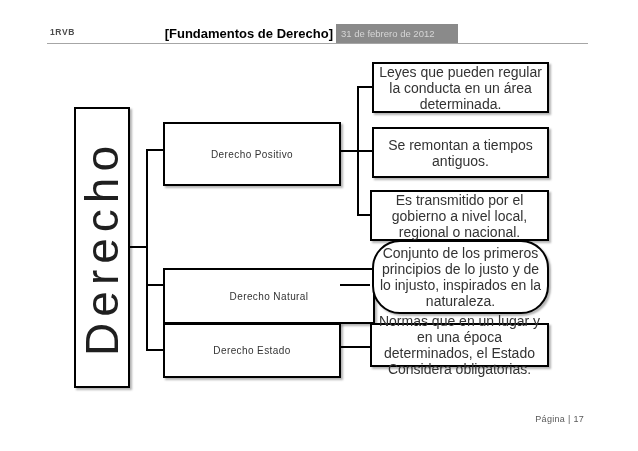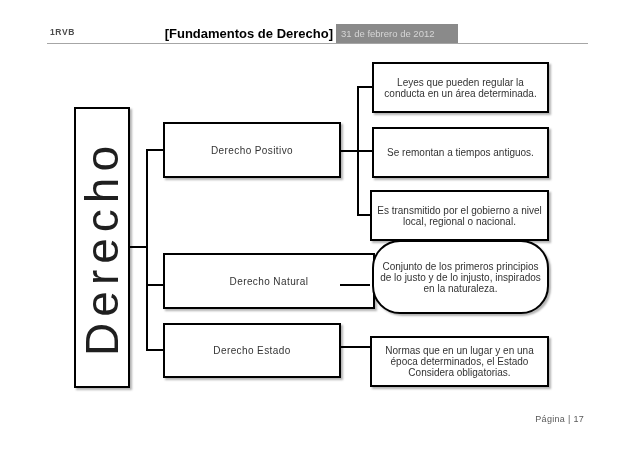--- a/index.html
+++ b/index.html
@@ -28,34 +28,34 @@
   .footer-page{
     position:absolute;right:54px;top:414px;font-size:9px;color:#595959;letter-spacing:.3px;
   }
   
   .box{
     position:absolute;background:#fff;border:2px solid #000;box-sizing:border-box;
     box-shadow:2px 2px 2px rgba(0,0,0,.30);
     display:flex;align-items:center;justify-content:center;text-align:center;
   }
   .branch-label{font-size:10px;color:#333;letter-spacing:.4px;}
-  .leaf-text{font-size:10px;line-height:11px;color:#333;padding:1px 3px;}
+  .leaf-text{font-size:14px;line-height:16px;color:#333;padding:1px 3px;}
   #root{left:74px;top:107px;width:56px;height:281px;}
   .root-label{
     writing-mode:vertical-rl;transform:rotate(180deg);
     font-size:46px;letter-spacing:6px;color:#1f1f1f;white-space:nowrap;
   }
-  #m0{left:163px;top:122px;width:178px;height:56px;}
-  #m1{left:163px;top:253px;width:212px;height:56px;}
+  #m0{left:163px;top:122px;width:178px;height:64px;}
+  #m1{left:163px;top:268px;width:212px;height:56px;}
   #m2{left:163px;top:323px;width:178px;height:55px;}
   #r0{left:372px;top:62px;width:177px;height:51px;}
   #r1{left:372px;top:127px;width:177px;height:51px;}
   #r2{left:370px;top:190px;width:179px;height:51px;}
   #r3{left:372px;top:240px;width:177px;height:74px;border-radius:28px;}
-  #r4{left:370px;top:336px;width:179px;height:51px;}
+  #r4{left:370px;top:323px;width:179px;height:44px;}
   .line{position:absolute;background:#000;}
   #lh-root{left:129px;top:246px;width:18px;height:2px;}
   #lv-left{left:146px;top:149px;width:2px;height:202px;}
   #lh-m0{left:147px;top:149px;width:16px;height:2px;}
   #lh-m1{left:147px;top:284px;width:16px;height:2px;}
   #lh-m2{left:147px;top:349px;width:16px;height:2px;}
   #lh-pos{left:340px;top:150px;width:32px;height:2px;}
   #lv-right{left:357px;top:86px;width:2px;height:130px;}
   #lh-r0{left:358px;top:86px;width:14px;height:2px;}
   #lh-r2{left:358px;top:214px;width:14px;height:2px;}

